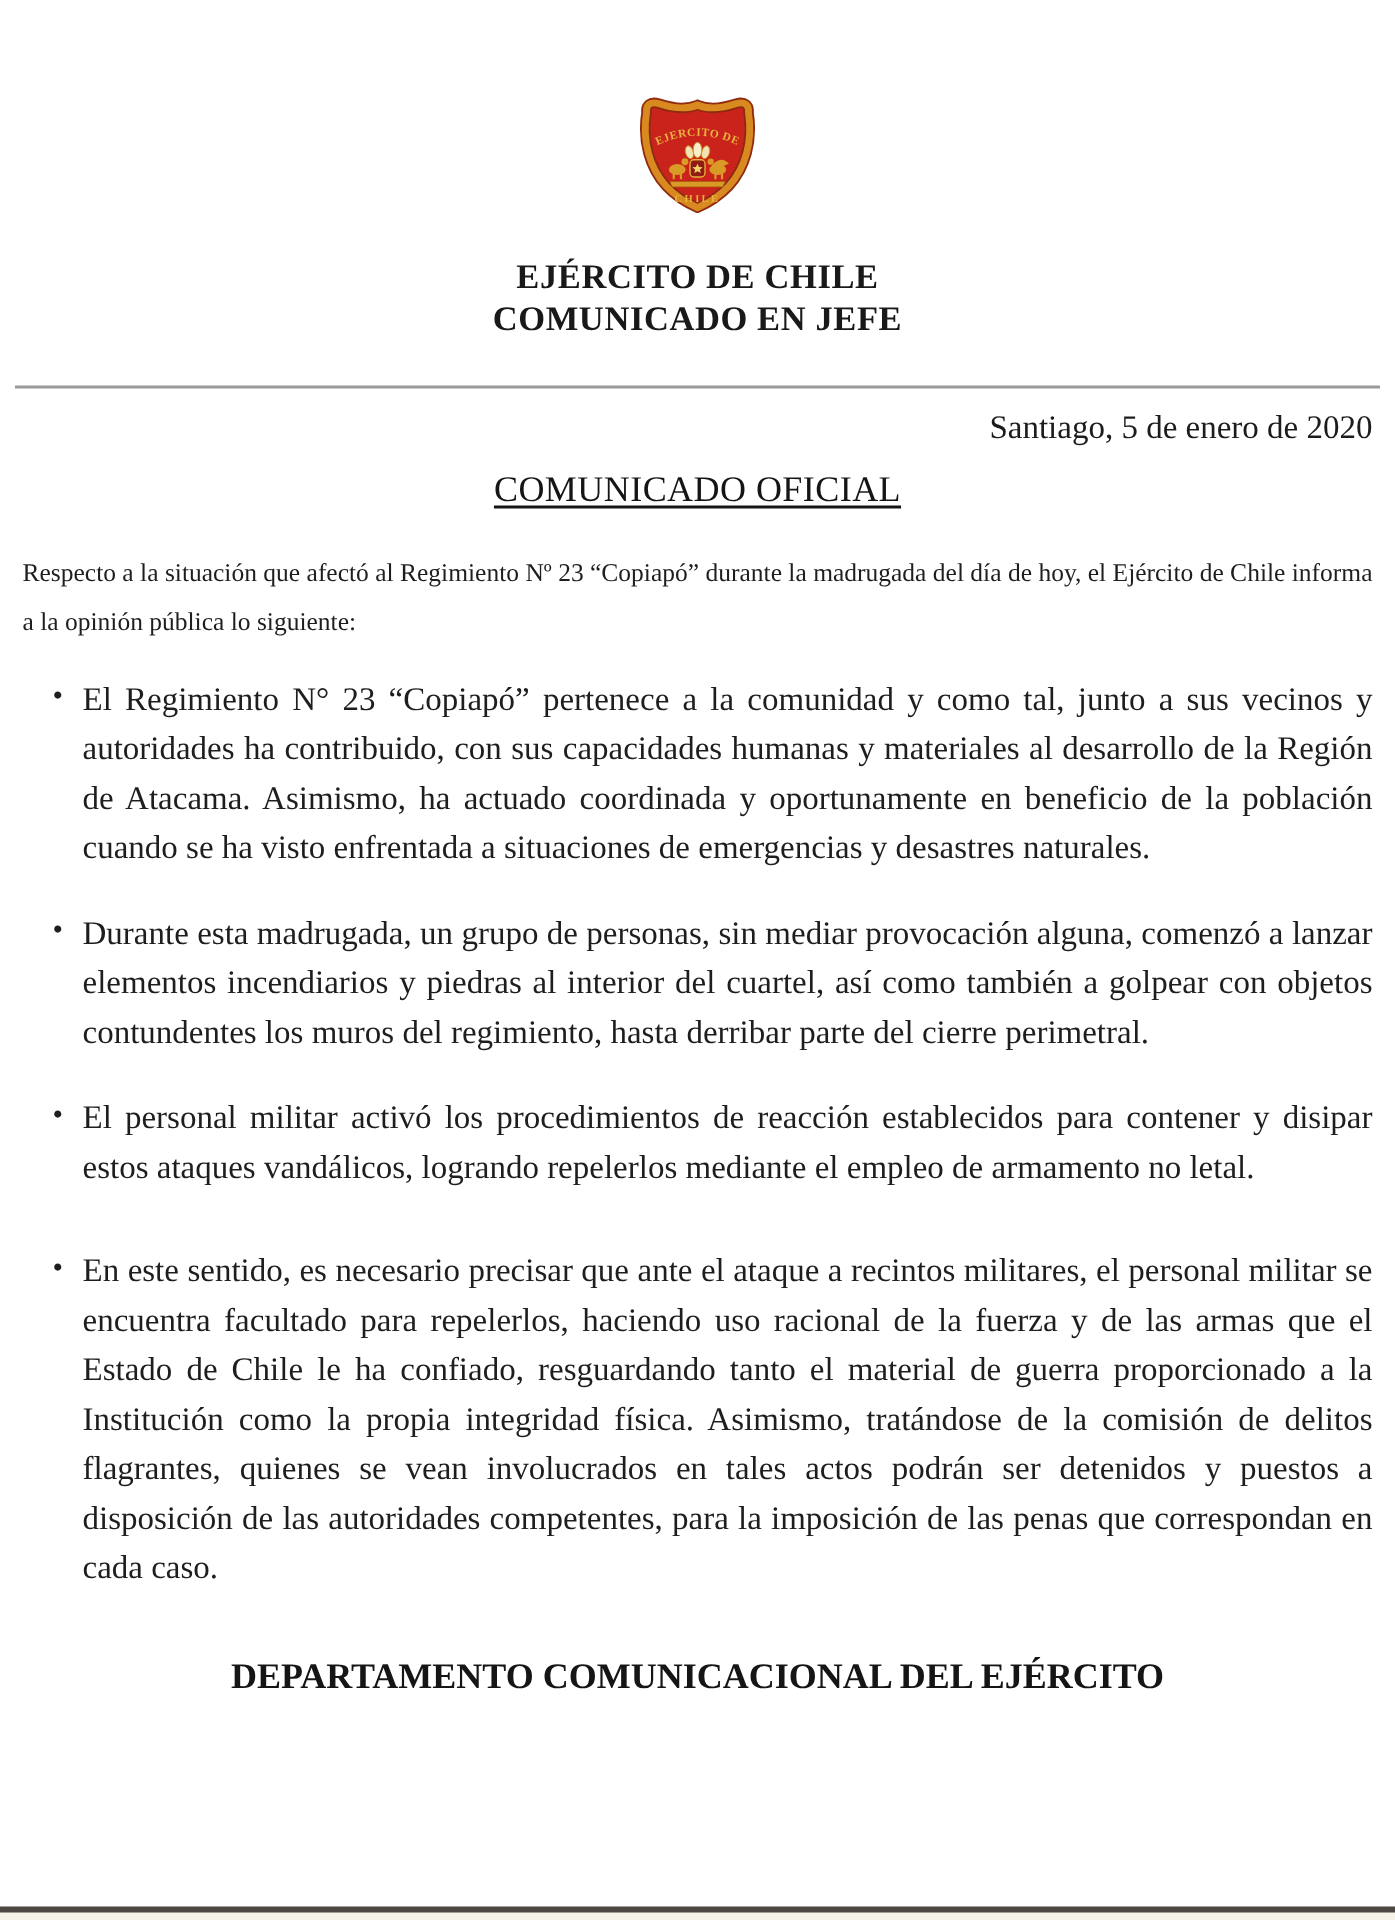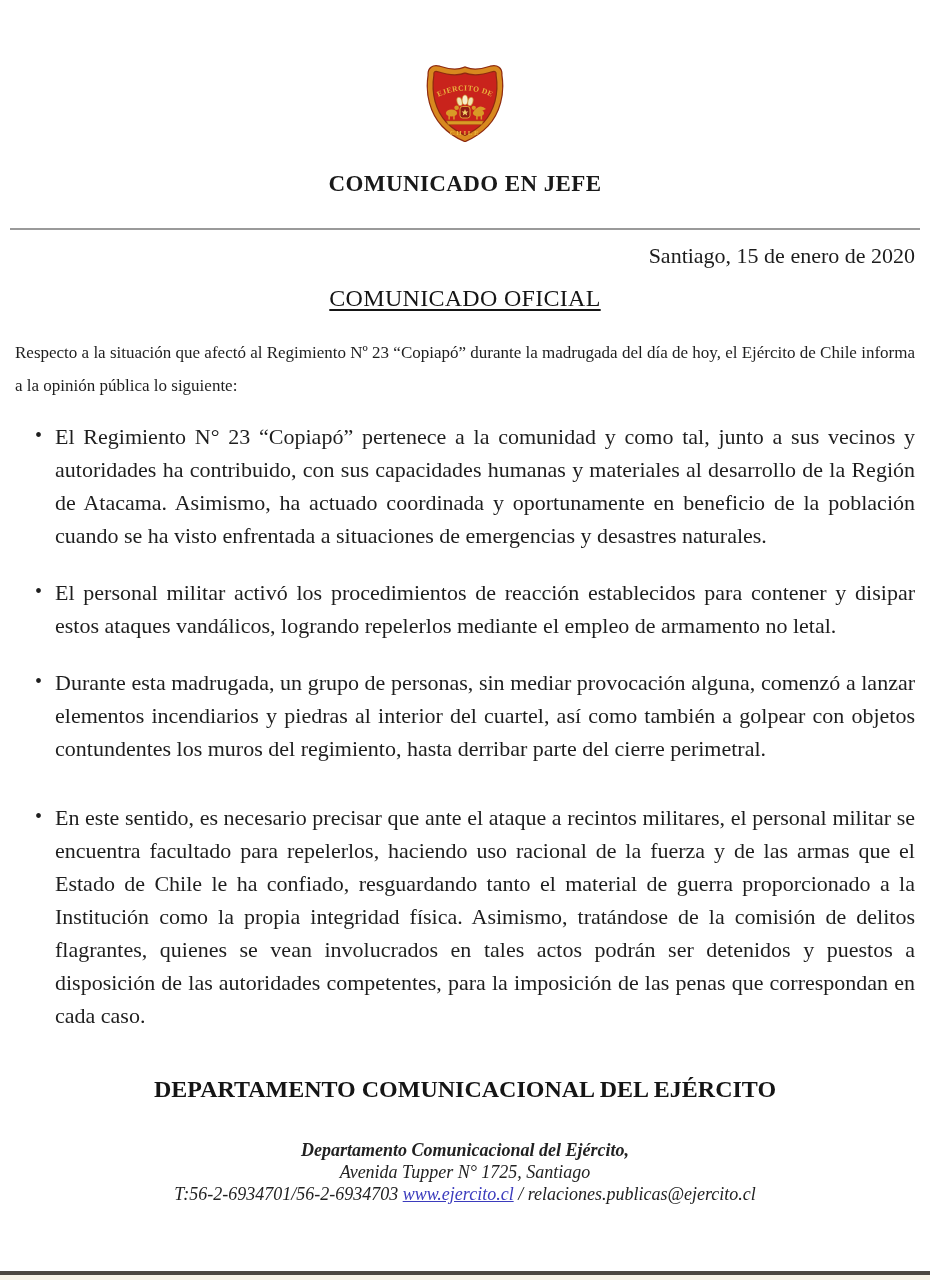--- a/index.html
+++ b/index.html
@@ -84,44 +84,38 @@
 
         <rect x="35" y="42.5" width="10" height="11.5" rx="2.6" fill="#8f1b12" stroke="#e7b13a" stroke-width="0.9"></rect>
         <polygon points="40,45.1 41.0,47.4 43.4,47.5 41.6,49.1 42.2,51.4 40,50.1 37.8,51.4 38.4,49.1 36.6,47.5 39.0,47.4" fill="#f2d06b"></polygon>
 
         <path d="M21.5 57 L58.5 57 L56.8 60.6 L23.2 60.6 Z" fill="#d99a26" stroke="#a5600f" stroke-width="0.5"></path>
         <text x="40" y="70.5" text-anchor="middle" font-size="7" font-weight="bold" fill="#eab33d" letter-spacing="1.6" font-family="Liberation Serif, serif">CHILE</text>
       </svg>
     </div>
 
     <div class="org">
+      <div>EJÉRCITO DE CHILE</div>
       <div>COMUNICADO EN JEFE</div>
     </div>
 
     <hr class="rule">
 
-    <div class="dateline">Santiago, 15 de enero de 2020</div>
+    <div class="dateline">Santiago, 5 de enero de 2020</div>
 
     <div class="doc-title">COMUNICADO OFICIAL</div>
 
     <p class="intro">Respecto a la situación que afectó al Regimiento Nº 23 “Copiapó” durante la madrugada del día de hoy, el Ejército de Chile informa a la opinión pública lo siguiente:</p>
 
     <ul class="points">
       <li>El Regimiento N° 23 “Copiapó” pertenece a la comunidad y como tal, junto a sus vecinos y autoridades ha contribuido, con sus capacidades humanas y materiales al desarrollo de la Región de Atacama. Asimismo, ha actuado coordinada y oportunamente en beneficio de la población cuando se ha visto enfrentada a situaciones de emergencias y desastres naturales.</li>
+      <li>Durante esta madrugada, un grupo de personas, sin mediar provocación alguna, comenzó a lanzar elementos incendiarios y piedras al interior del cuartel, así como también a golpear con objetos contundentes los muros del regimiento, hasta derribar parte del cierre perimetral.</li>
       <li>El personal militar activó los procedimientos de reacción establecidos para contener y disipar estos ataques vandálicos, logrando repelerlos mediante el empleo de armamento no letal.</li>
-      <li>Durante esta madrugada, un grupo de personas, sin mediar provocación alguna, comenzó a lanzar elementos incendiarios y piedras al interior del cuartel, así como también a golpear con objetos contundentes los muros del regimiento, hasta derribar parte del cierre perimetral.</li>
       <li>En este sentido, es necesario precisar que ante el ataque a recintos militares, el personal militar se encuentra facultado para repelerlos, haciendo uso racional de la fuerza y de las armas que el Estado de Chile le ha confiado, resguardando tanto el material de guerra proporcionado a la Institución como la propia integridad física. Asimismo, tratándose de la comisión de delitos flagrantes, quienes se vean involucrados en tales actos podrán ser detenidos y puestos a disposición de las autoridades competentes, para la imposición de las penas que correspondan en cada caso.</li>
     </ul>
 
     <div class="closing">DEPARTAMENTO COMUNICACIONAL DEL EJÉRCITO</div>
 
-    <div class="footer">
-      <div class="f-dept">Departamento Comunicacional del Ejército,</div>
-      <div>Avenida Tupper N° 1725, Santiago</div>
-      <div>
-        <span>T:56-2-6934701/56-2-6934703 </span><a class="site-link" href="#" style="color: rgb(59, 59, 189);">www.ejercito.cl</a><span> / relaciones.publicas@ejercito.cl</span>
-      </div>
-    </div>
 
   </div>
 
   <div class="photo-edge"></div>
 </div>
 
 </body></html>

